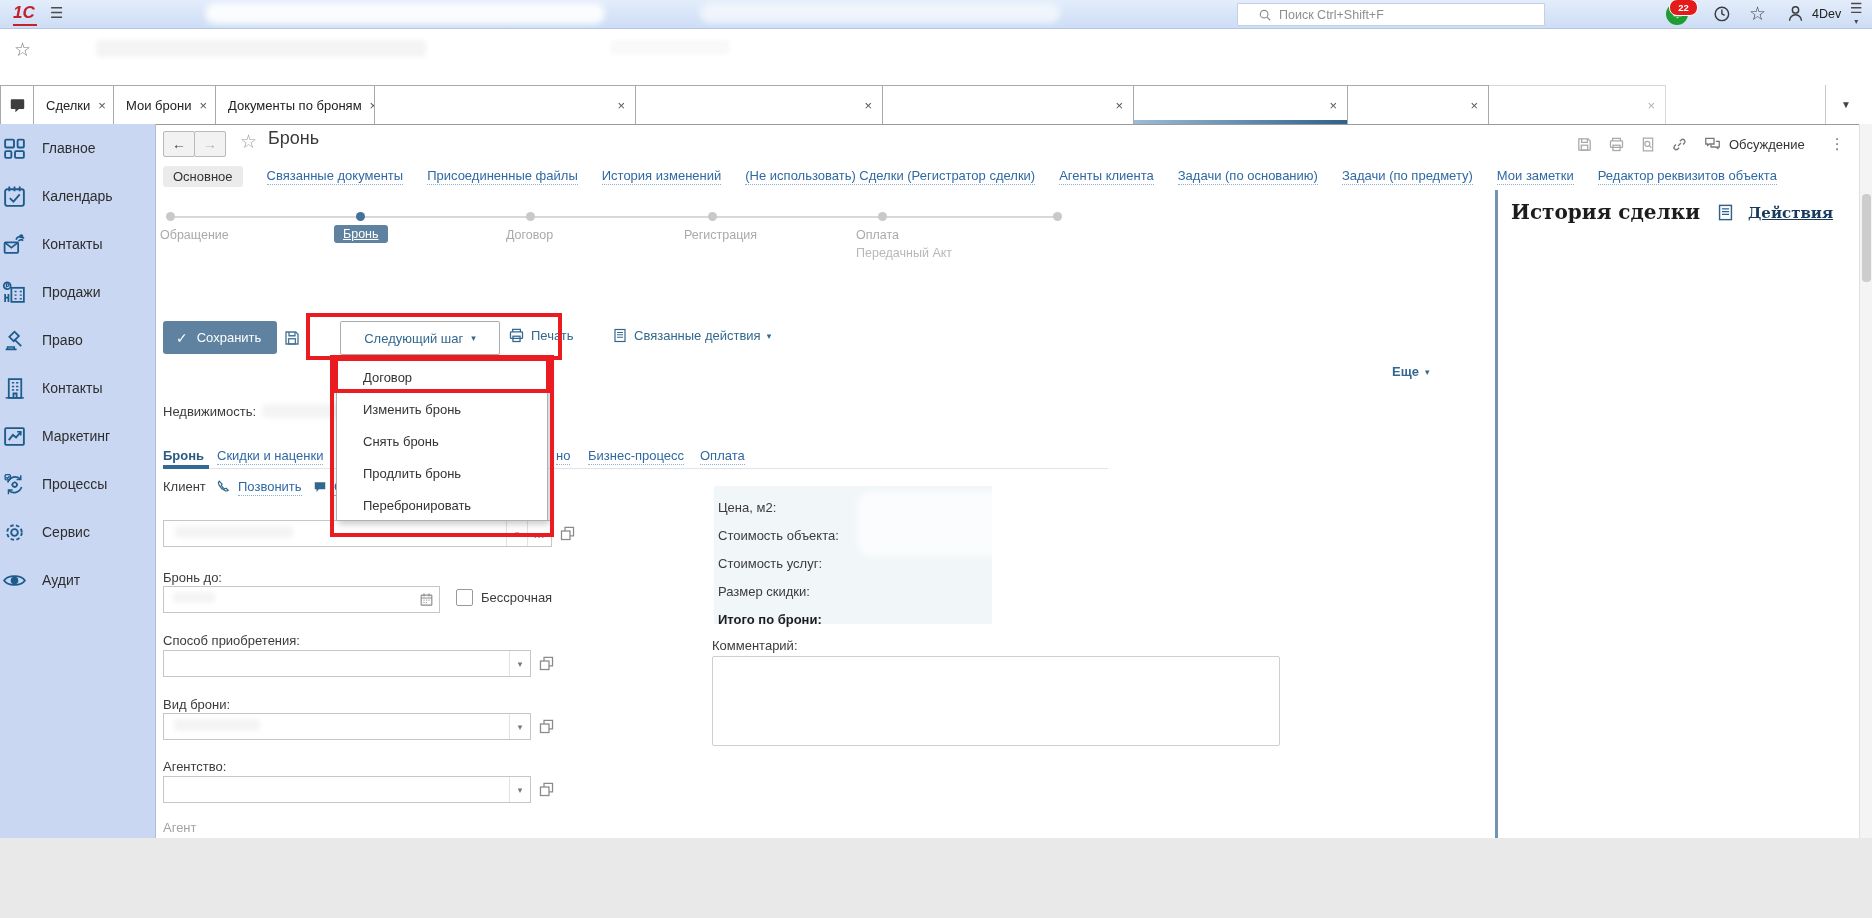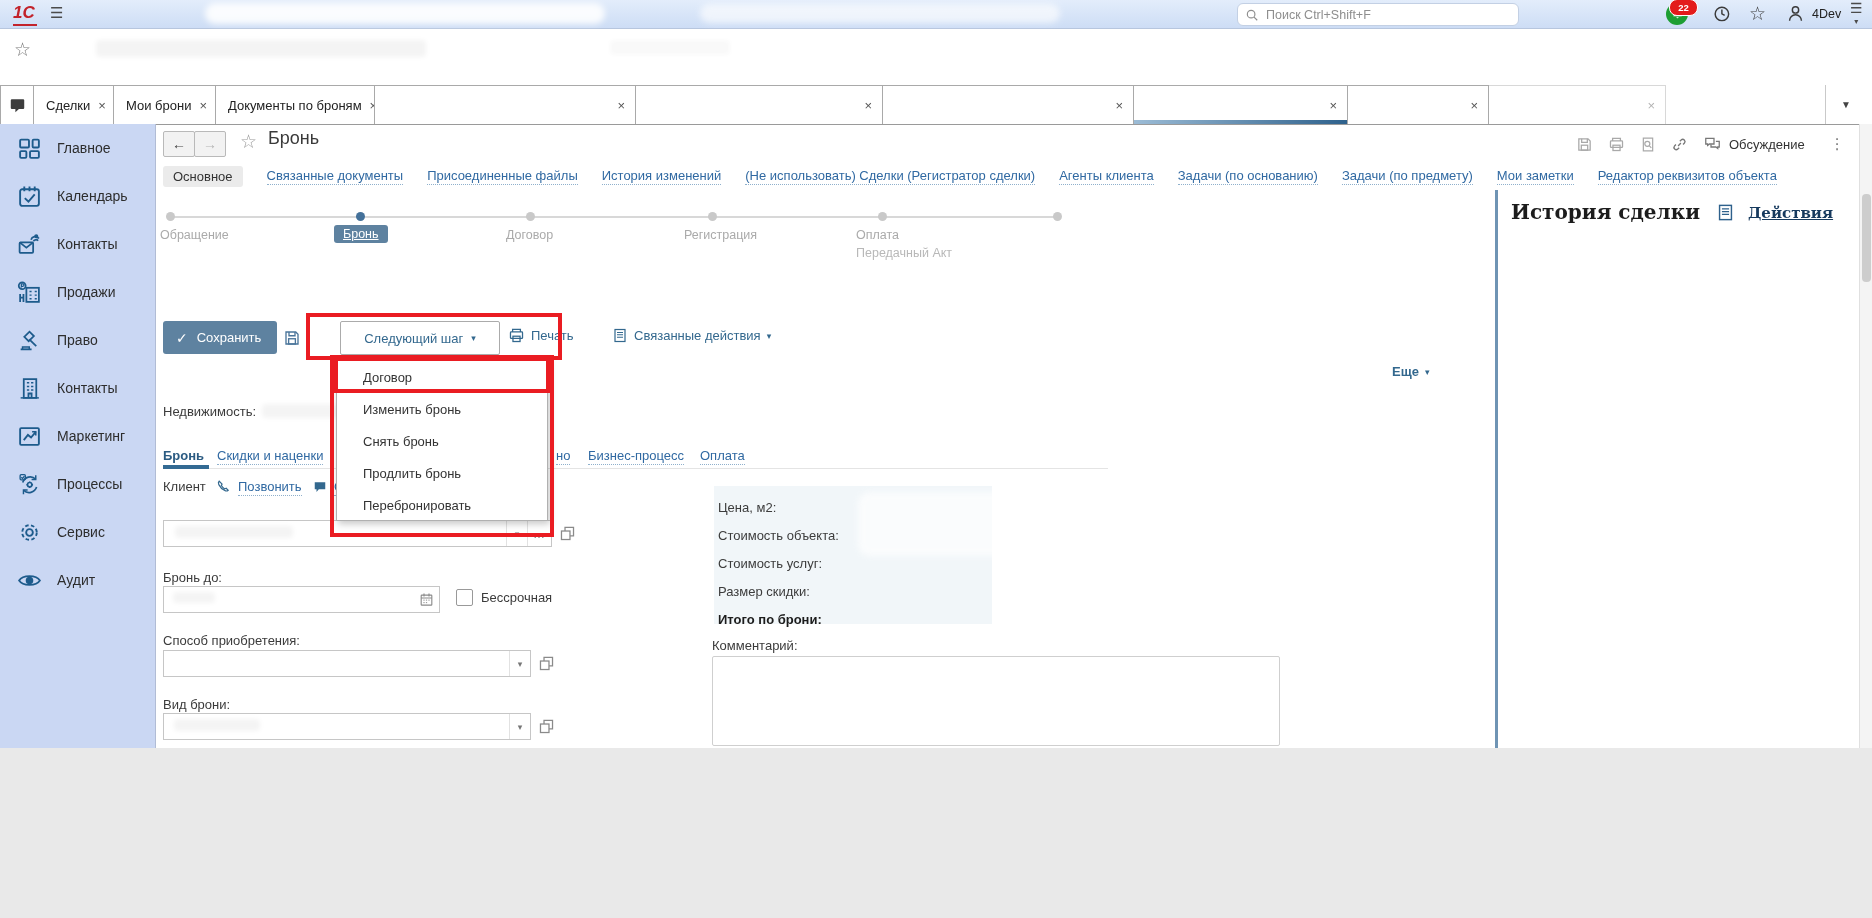--- a/index.html
+++ b/index.html
@@ -1,26 +1,26 @@
 <!DOCTYPE html>
 <html><head>
 <meta charset="utf-8">
 <style>
   html,body{margin:0;padding:0;background:#e9e9e9;}
-  #app{position:relative;width:1872px;height:748px;background:#fff;overflow:hidden;
+  #app{position:relative;width:1872px;height:838px;background:#fff;overflow:hidden;
        font-family:"Liberation Sans","DejaVu Sans",sans-serif;font-size:13px;color:#333;}
   .abs{position:absolute;}
   svg.ic{display:block;}
   
   .topbar{left:0;top:0;width:1872px;height:28px;background:linear-gradient(#e3edfb,#cdddf5);border-bottom:1px solid #b7c6de;}
   .logo1c{left:13px;top:3px;font-weight:bold;font-style:italic;font-size:17px;color:#c2232b;border-bottom:2px solid #c2232b;padding:0 2px 1px 0;}
   .burger{left:50px;top:4px;font-size:15px;color:#4b4b4b;}
   .wsmudge{background:rgba(255,255,255,.88);filter:blur(3px);border-radius:12px;}
   .gsmudge{background:rgba(0,0,0,.045);filter:blur(2px);border-radius:4px;}
-  .searchbox{left:1237px;top:3px;width:266px;height:21px;background:#fff;border:1px solid #c3d0e4;border-radius:6px;display:flex;align-items:center;padding:0 7px;gap:5px;}
+  .searchbox{left:1237px;top:3px;width:266px;height:21px;background:#fff;border:1px solid #c3d0e4;border-radius:1px;display:flex;align-items:center;padding:0 20px;gap:5px;}
   .searchbox input{border:none;outline:none;flex:1;font-size:12.5px;color:#444;background:transparent;font-family:inherit;}
   .searchbox input::placeholder{color:#8e8e8e;}
   .tb-ic{color:#3a3a3a;}
   .bellwrap{left:1666px;top:1px;width:26px;height:26px;}
   .bellcirc{position:absolute;left:0;top:2px;width:22px;height:22px;border-radius:50%;background:#1d9e33;display:flex;align-items:center;justify-content:center;color:#fff;}
   .badge{position:absolute;right:-6px;top:-2px;min-width:15px;height:15px;border-radius:8px;background:#e31b1b;color:#fff;font-size:9.5px;font-weight:bold;display:flex;align-items:center;justify-content:center;padding:0 6px;border:1px solid #fff;}
   .username{font-size:12.5px;color:#222;}
   
   .row2{left:0;top:29px;width:1872px;height:46px;background:#fff;}
   .star-g{color:#777;font-size:19px;}
@@ -28,21 +28,21 @@
   .tabbar{left:0;top:75px;width:1872px;height:49px;background:#fff;border-bottom:1px solid #9a9a9a;}
   .tabs{position:absolute;left:0;bottom:0;display:flex;align-items:stretch;height:39px;}
   .wtab{position:relative;display:flex;align-items:center;box-sizing:border-box;border:1px solid #a9a9a9;border-bottom:none;background:#fff;margin-right:-1px;padding:0 10px 0 12px;color:#222;white-space:nowrap;overflow:hidden;}
   .wtab .x{margin-left:auto;padding-left:8px;color:#555;font-size:13px;}
   .wtab.icononly{justify-content:center;padding:0;}
   .wtab.active::after{content:"";position:absolute;left:0;right:0;bottom:0;height:4px;background:linear-gradient(90deg,#9cbcd6,#2e618c);}
   .wtab.faint{opacity:.45;}
   .tab-overflow{position:absolute;right:6px;bottom:0;width:40px;height:39px;display:flex;align-items:center;justify-content:center;color:#444;font-size:10px;border-left:1px solid #c9c9c9;}
   
   .sidebar{left:0;top:124px;width:155px;height:794px;background:#cad7f3;border-right:1px solid rgba(0,0,0,.12);}
-  .sb-item{display:flex;align-items:center;height:48px;padding-left:17px;gap:15px;cursor:default;}
+  .sb-item{display:flex;align-items:center;height:48px;padding-left:2px;gap:15px;cursor:default;}
   .sb-item .sic{color:#1d5b8c;}
   .sb-item .slbl{font-size:14px;color:#2d2d2d;}
   
   .navbtn{width:32px;height:26px;box-sizing:border-box;background:#f2f2f2;border:1px solid #b9b9b9;border-radius:2px;display:flex;align-items:center;justify-content:center;font-size:14px;}
   .title{font-size:18px;color:#3a3a3a;}
   .hdr-icons{display:flex;align-items:center;gap:15px;}
   .dim{color:#a9a9a9;} .mid{color:#787878;}
   .disc-lbl{color:#333;font-size:13px;margin-left:-8px;}
   .vdots{color:#777;font-size:15px;}
   .closex{color:#777;font-size:17px;}

